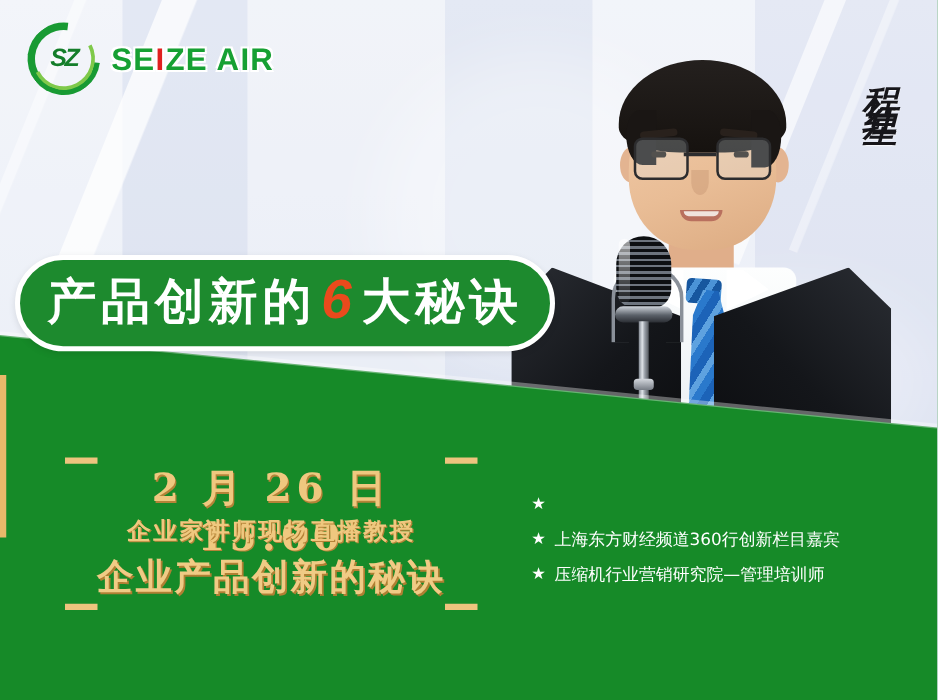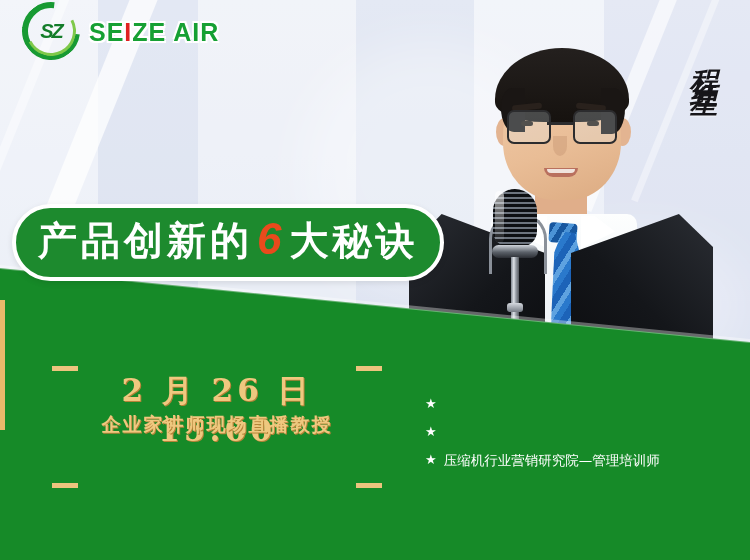--- a/index.html
+++ b/index.html
@@ -102,21 +102,21 @@
   .mic-ring{position:absolute;left:12px;top:62px;width:46px;height:13px;border-radius:7px;
     background:linear-gradient(180deg,#cfd4db,#5b6169 55%,#2b2e34);}
   .mic-yoke{position:absolute;left:9px;top:30px;width:52px;height:58px;border:3px solid #8a9099;
     border-radius:26px 26px 0 0;border-bottom:none;background:transparent;}
   .mic-stem{position:absolute;left:31px;top:74px;width:8px;height:103px;
     background:linear-gradient(90deg,#7f868f,#dfe3e8 35%,#9aa0a8 60%,#55595f);}
   .mic-collarx{position:absolute;left:27px;top:120px;width:16px;height:9px;border-radius:3px;
     background:linear-gradient(180deg,#d4d8de,#767c85);}
 
   
-  .logo{position:absolute;left:22px;top:0;width:230px;height:62px;display:flex;align-items:center;gap:9px;}
+  .logo{position:absolute;left:22px;top:16px;width:230px;height:62px;display:flex;align-items:center;gap:9px;}
   .logo-mark{position:relative;width:58px;height:58px;flex:0 0 58px;}
   .logo-mark .ring{position:absolute;inset:0;border-radius:50%;border:6px solid #189a33;
     border-right-color:transparent;transform:rotate(-38deg);}
   .logo-mark .ring2{position:absolute;inset:4px;border-radius:50%;border:3px solid #7fc94a;
     border-left-color:transparent;border-top-color:transparent;transform:rotate(18deg);}
   .logo-mark .sz{position:absolute;left:9px;top:17px;width:40px;height:24px;
     color:#147d2a;font-weight:bold;font-size:20px;font-style:italic;line-height:24px;letter-spacing:-2px;
     text-align:center;font-family:"Liberation Sans",sans-serif;}
   .logo-txt{display:flex;flex-direction:column;line-height:1;}
   .logo-cn{font-size:20px;font-weight:bold;color:#18962f;letter-spacing:.5px;
@@ -263,28 +263,30 @@
     <div class="brk l">
       <i class="h t"></i>
       <i class="h b"></i>
     </div>
     <div class="brk r">
       <i class="h t"></i>
       <i class="h b"></i>
     </div>
     <div class="date-l1">2 月 26 日 15:00</div>
     <div class="date-l2">企业家讲师现场直播教授</div>
+    <div class="date-l3">企业产品创新的秘诀</div>
   </div>
 
   <div class="creds">
     <div class="cred">
       <span class="star">★</span>
     </div>
     <div class="cred">
       <span class="star">★</span>
+      <span>上海东方财经频道360行创新栏目嘉宾</span>
     </div>
     <div class="cred">
       <span class="star">★</span>
       <span>压缩机行业营销研究院—管理培训师</span>
     </div>
   </div>
 
 </div>
 
 </body></html>

